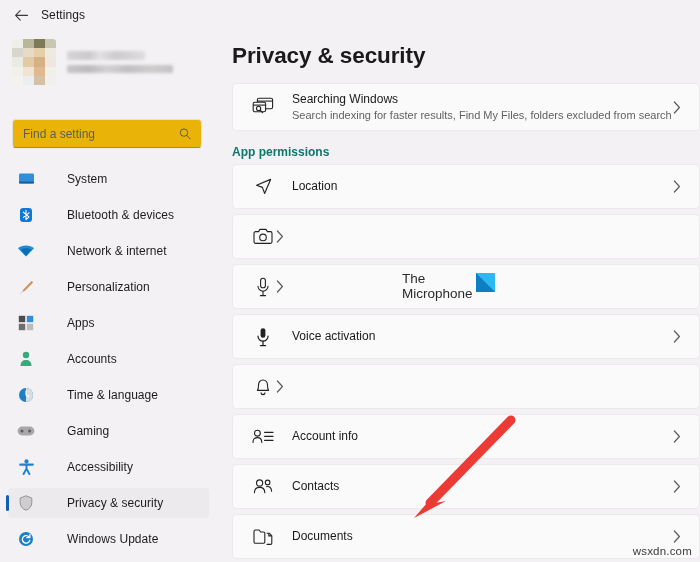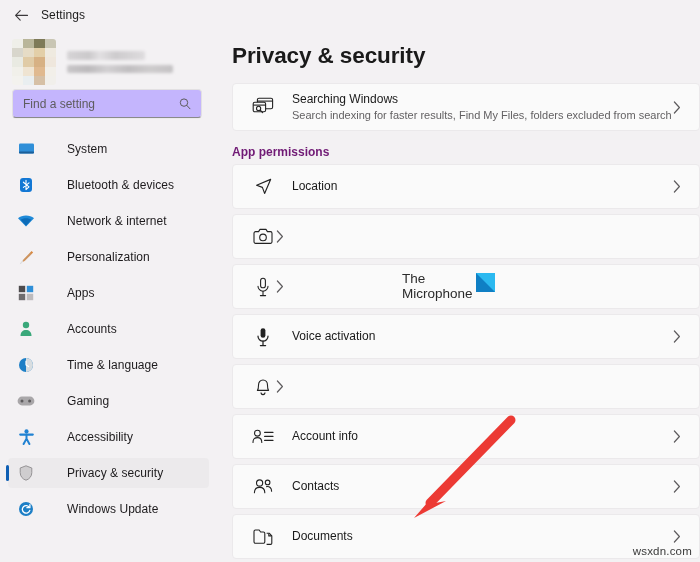--- a/index.html
+++ b/index.html
@@ -95,24 +95,24 @@
   .blurline.name {
     width: 78px; height: 9px;
     background: linear-gradient(90deg,#d6d4d6 0%,#cbc9cb 28%,#e2e0e2 42%,#cdcbcd 62%,#dedcde 100%);
   }
   .blurline.mail {
     width: 106px; height: 8px;
     background: linear-gradient(90deg,#c8c6c8 0%,#bcbabc 20%,#d2d0d2 38%,#c0bec0 58%,#cecccd 78%,#c4c2c4 100%);
   }
 
   .search-wrap {
-    margin: 3px 0 0 12px;
+    margin: 33px 0 0 12px;
     width: 190px;
     height: 29px;
-    background: #c4b5fd;
+    background: #eab308;
     border: 1px solid #e2e0e2;
     border-bottom: 1px solid #8a8a8a;
     border-radius: 4px;
     display: flex;
     align-items: center;
     box-sizing: border-box;
     box-shadow: 0 1px 1px rgba(0,0,0,0.03);
   }
   .search-input {
     flex: 1;
@@ -231,21 +231,21 @@
   .chev {
     margin-right: 18px;
     color: #5d5b5d;
     display: flex;
     align-items: center;
   }
   .section-head {
     margin: 14px 0 0 15px;
     font-size: 12px;
     font-weight: bold;
-    color: #701a75;
+    color: #0f766e;
   }
 
   
   .wm-twc {
     position: absolute;
     left: 402px;
     top: 272px;
     pointer-events: none;
     display: flex;
     align-items: flex-start;

